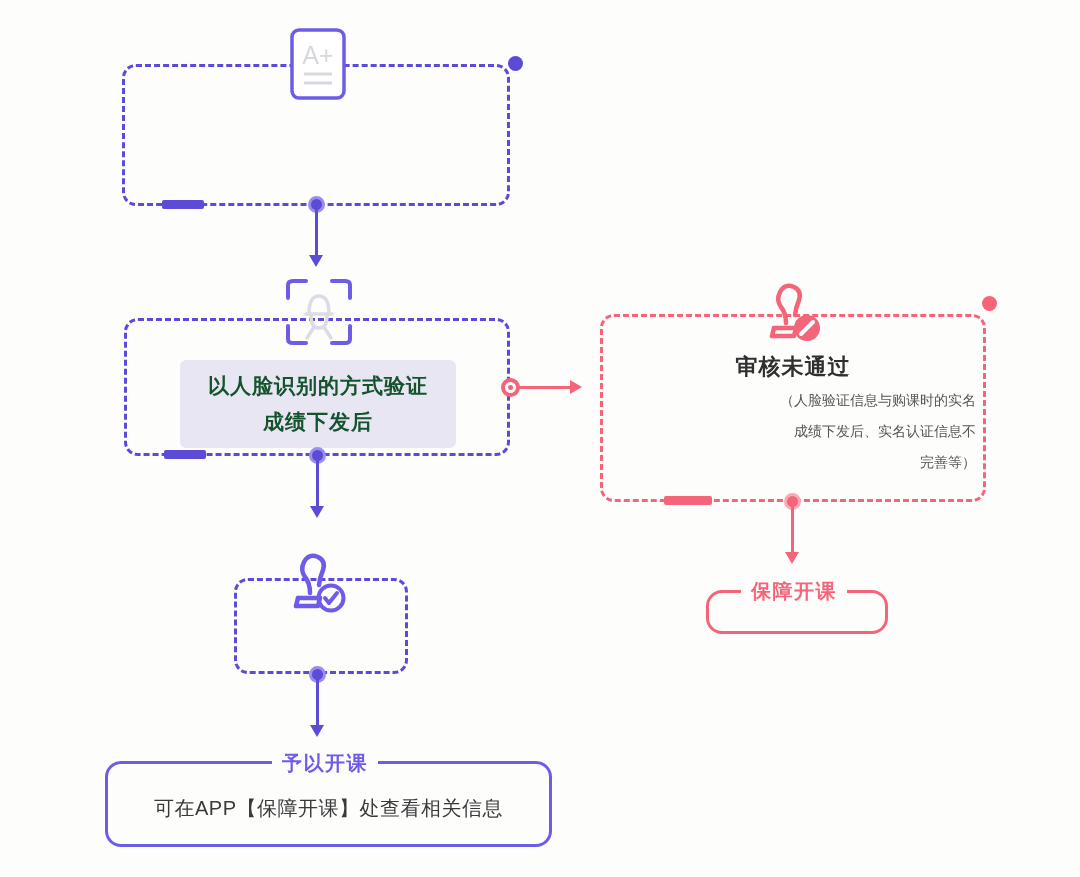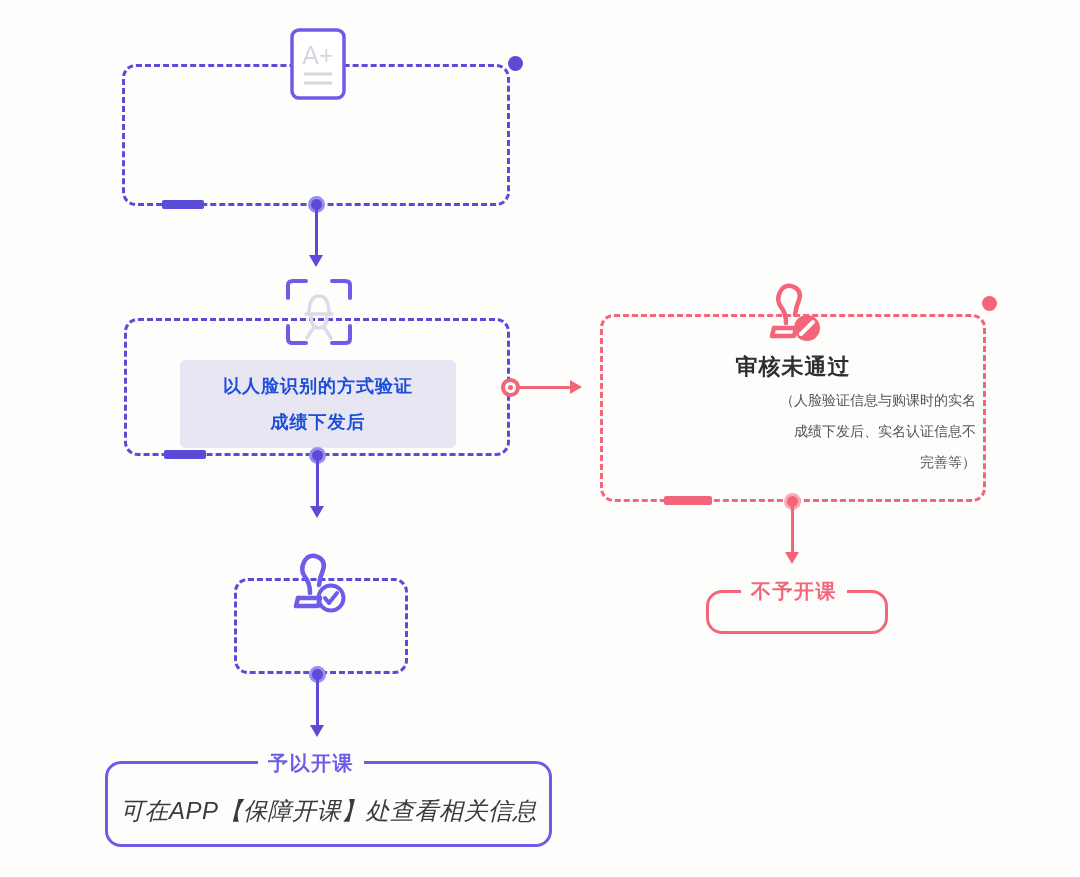--- a/index.html
+++ b/index.html
@@ -51,23 +51,23 @@
     position: absolute;
     text-align: center;
     color: #4a4a4a;
     font-size: 19px;
     line-height: 33px;
     letter-spacing: .5px;
   }
   .highlight-text {
     position: absolute;
     text-align: center;
-    color: #1d4ed8;
+    color: #14532d;
     font-weight: bold;
-    font-size: 18px;
+    font-size: 21px;
     line-height: 36px;
     background: #e8e6f3;
     border-radius: 6px;
     letter-spacing: 1px;
   }
   .head-text {
     position: absolute;
     text-align: center;
     color: #2f2f2f;
     font-weight: bold;
@@ -107,24 +107,23 @@
     background: #fdfdfc;
     padding: 0 10px;
     white-space: nowrap;
   }
   .legend-title.purple { color: #6c5ce7; }
   .legend-title.red    { color: #f4657a; }
   .legend-body {
     position: absolute;
     text-align: center;
     color: #3a3a3a;
-    font-size: 24px;
+    font-size: 20px;
     letter-spacing: .5px;
     white-space: nowrap;
-    font-style: italic;
   }
 
   
   .vline { position: absolute; width: 3px; }
   .vline.purple { background: #5b4bd6; }
   .vline.red    { background: #f4657a; }
   .hline { position: absolute; height: 3px; }
   .hline.red { background: #f4657a; }
 
   .arrow-down {
@@ -266,19 +265,19 @@
       <polyline points="39,48 43,53 51,43" fill="none" stroke="#6c5ce7" stroke-width="4" stroke-linecap="round" stroke-linejoin="round"></polyline>
     </svg>
   </div>
 
 
   <div class="jnode purple" style="left:309px; top:666px;"></div>
   <div class="vline purple" style="left:316px; top:675px; height:52px;"></div>
   <div class="arrow-down purple" style="left:310px; top:725px;"></div>
 
   <div class="legendbox red" style="left:706px; top:590px; width:182px; height:44px;"></div>
-  <div class="legend-title red" style="left:741px; top:578px;">不予开课</div>
+  <div class="legend-title red" style="left:741px; top:578px;">保障开课</div>
 
   <div class="legendbox purple" style="left:105px; top:761px; width:447px; height:86px;"></div>
-  <div class="legend-title purple" style="left:258px; top:750px;text-align:right;">予以开课</div>
+  <div class="legend-title purple" style="left:272px; top:750px;text-align:right;">予以开课</div>
   <div class="legend-body" style="left:110px; top:795px; width:437px;">可在APP【保障开课】处查看相关信息</div>
 
 </div>
 
 </body></html>

